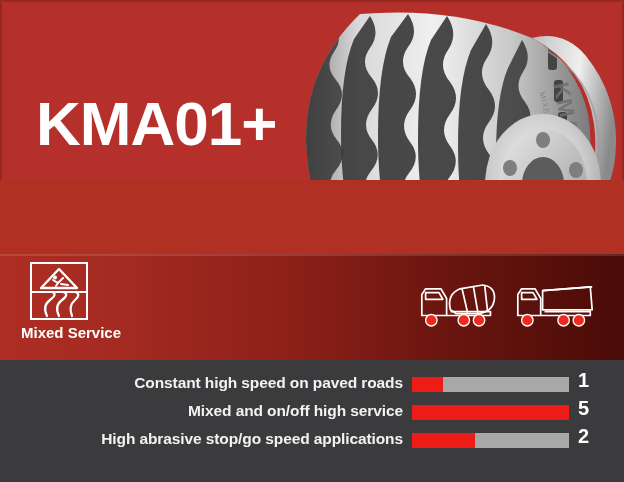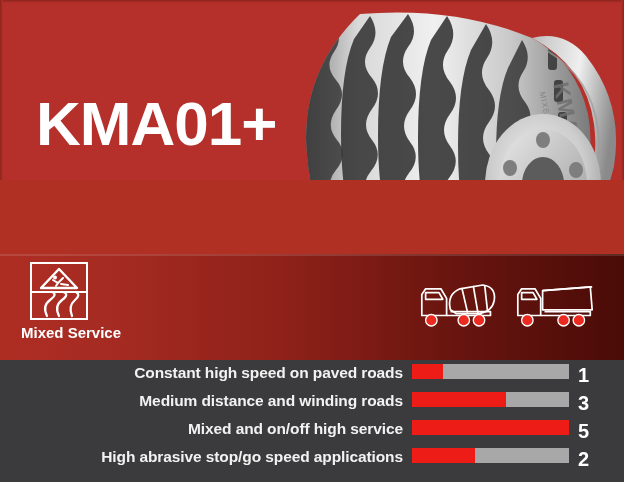--- a/index.html
+++ b/index.html
@@ -114,21 +114,21 @@
     position: absolute;
     left: 0; top: 360px;
     width: 624px; height: 122px;
     background: #3b3b3d;
     padding-top: 4px;
   }
   .rating-row {
     position: relative;
     height: 28px;
     display: flex;
-    align-items: flex-start;
+    align-items: flex-end;
   }
   .rating-label {
     width: 412px;
     text-align: right;
     padding-right: 9px;
     font-size: 15.5px;
     font-weight: bold;
     color: #f2f2f2;
     white-space: nowrap;
     letter-spacing: -0.1px;
@@ -315,27 +315,20 @@
   <div class="ratings">
 
     <div class="rating-row">
       <div class="rating-label">Constant high speed on paved roads</div>
       <div class="rating-track">
         <div class="rating-fill" style="width: 20%;"></div>
       </div>
       <div class="rating-value">1</div>
     </div>
 
-    <div class="rating-row">
-      <div class="rating-label">Medium distance and winding roads</div>
-      <div class="rating-track">
-        <div class="rating-fill" style="width: 60%;"></div>
-      </div>
-      <div class="rating-value">3</div>
-    </div>
 
     <div class="rating-row">
       <div class="rating-label">Mixed and on/off high service</div>
       <div class="rating-track">
         <div class="rating-fill" style="width: 100%;"></div>
       </div>
       <div class="rating-value">5</div>
     </div>
 
     <div class="rating-row">

